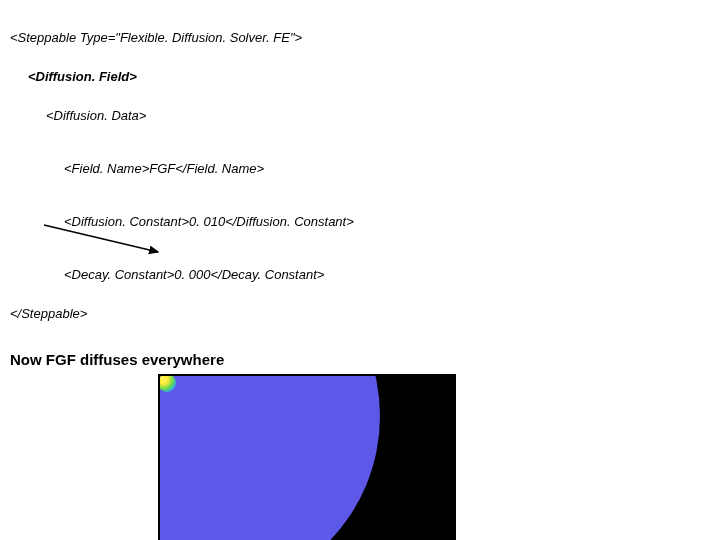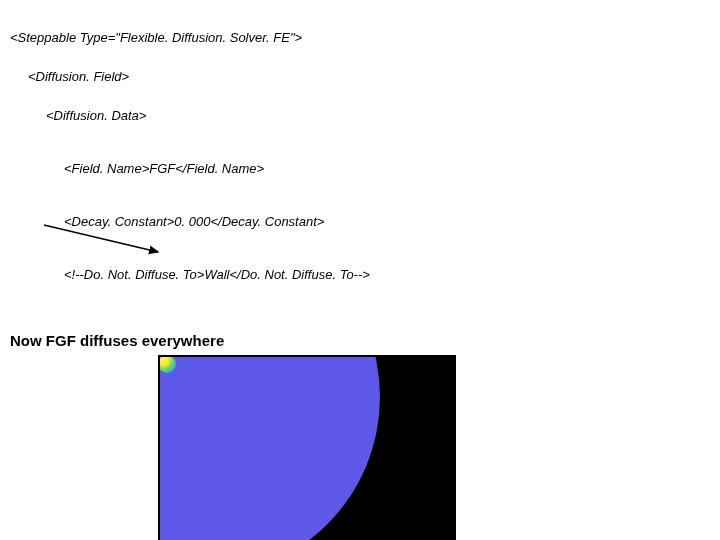--- a/index.html
+++ b/index.html
@@ -12,25 +12,25 @@
     font-size: 13px;
     background: #fff;
     color: #000;
     position: relative;
   }
   .xml-block {
     font-style: italic;
     line-height: 1.5;
     white-space: pre;
   }
-  .ind1 { padding-left: 18px; }
+  .ind1 { padding-left: 18px; font-weight: bold; }
   .ind2 { padding-left: 36px; }
   .ind3 { padding-left: 54px; margin-top: 14px; }
   .caption {
-    margin-top: 28px;
+    margin-top: 8px;
     margin-bottom: 6px;
     font-weight: bold;
     font-style: normal;
     font-size: 15px;
   }
   .figure-wrap {
     position: relative;
     margin-left: 148px;
     width: 302px;
   }
@@ -68,22 +68,23 @@
   }
 </style>
 </head>
 <body>
 
 <div class="xml-block">
 <div>&lt;Steppable Type="Flexible. Diffusion. Solver. FE"&gt;</div>
 <div class="ind1">&lt;Diffusion. Field&gt;</div>
 <div class="ind2">&lt;Diffusion. Data&gt;</div>
 <div class="ind3">&lt;Field. Name&gt;FGF&lt;/Field. Name&gt;</div>
+<div class="ind3">&lt;Diffusion. Constant&gt;0. 010&lt;/Diffusion. Constant&gt;</div>
 <div class="ind3">&lt;Decay. Constant&gt;0. 000&lt;/Decay. Constant&gt;</div>
-<div class="ind3">&lt;!--Do. Not. Diffuse. To&gt;Wall&lt;/Do. Not. Diffuse. To--&gt;</div>
+<div>&lt;/Steppable&gt;</div>
 </div>
 
 <div class="caption">Now FGF diffuses everywhere</div>
 
 <svg class="arrow" width="130" height="50">
   <defs>
     <marker id="ah" markerWidth="8" markerHeight="8" refX="6" refY="3" orient="auto">
       <path d="M0,0 L7,3 L0,6 Z" fill="#000"></path>
     </marker>
   </defs>

